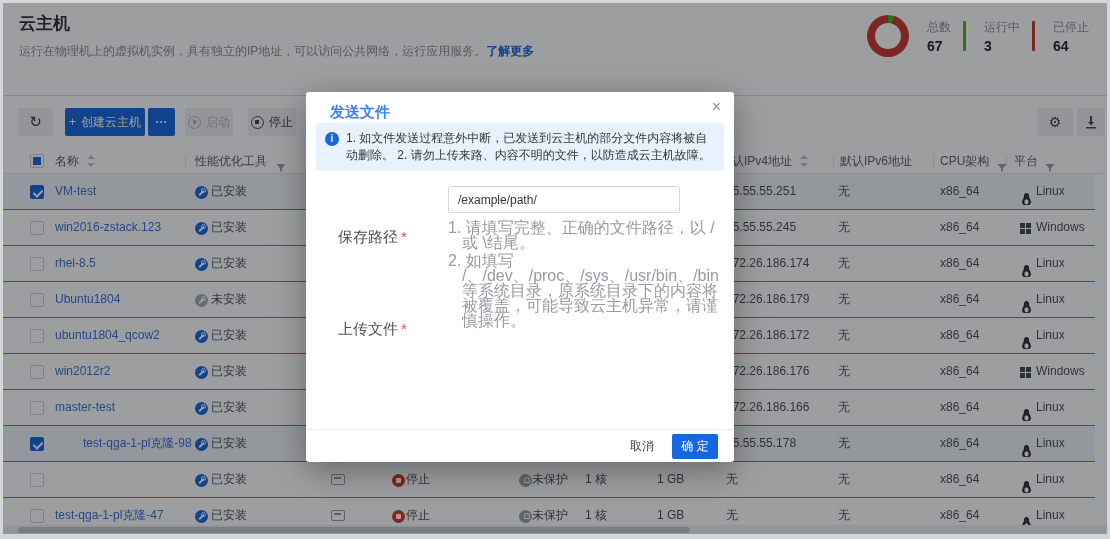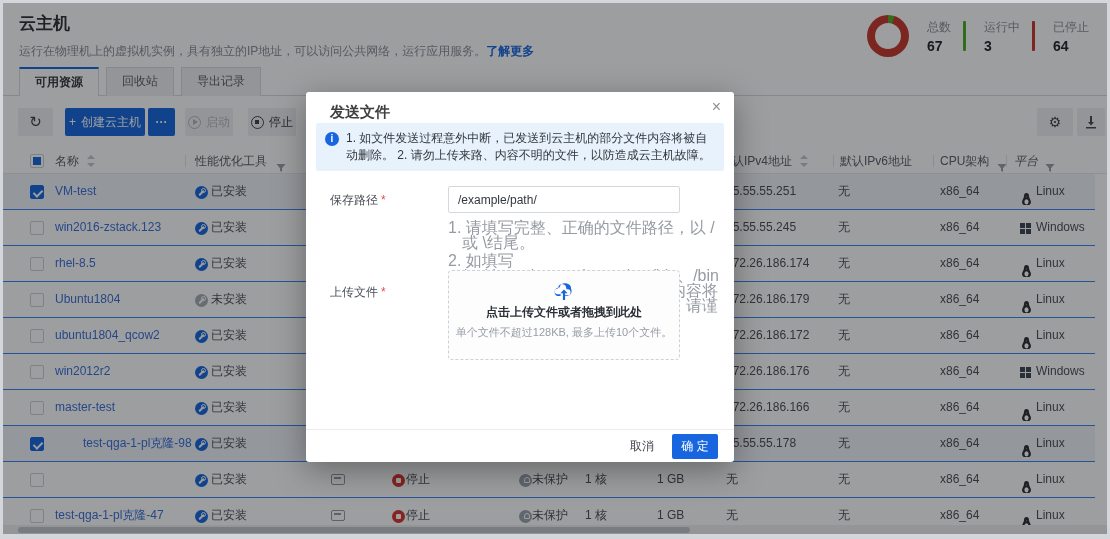--- a/index.html
+++ b/index.html
@@ -72,25 +72,25 @@
   .plat-ic { position:absolute; top:11px; width:13px; height:14px; }
   .win-ic { position:absolute; top:13px; width:11px; height:11px; display:grid; grid-template-columns:5px 5px; grid-template-rows:5px 5px; gap:1px; }
   .win-ic b { background:#3f4650; }
 
   .hscroll { position:absolute; left:0; bottom:0; width:1104px; height:9px; background:#eef0f2; }
   .hthumb { position:absolute; left:15px; top:1.5px; width:672px; height:6px; border-radius:3px; background:#c3c6cb; cursor:grab; }
 
   
   .dim { position:absolute; inset:0; background:rgba(10,12,16,0.40); z-index:40; }
   .modal { position:absolute; left:303px; top:89px; width:428px; height:370px; background:#fff; border-radius:3px; box-shadow:0 8px 32px rgba(0,0,0,.35); z-index:50; }
-  .m-title { position:absolute; left:24px; top:11px; font-size:15px; font-weight:700; color:#404040;font-family:Liberation Serif, serif; }
+  .m-title { position:absolute; left:24px; top:11px; font-size:15px; font-weight:700; color:#3b82f6;font-family:Liberation Serif, serif; }
   .m-close { position:absolute; right:13px; top:6px; font-size:16px; color:#8c9097; cursor:pointer; }
   .m-banner { position:absolute; left:10px; right:10px; top:31px; background:#e7f2fc; border-radius:2px; padding:7px 10px 7px 30px; font-size:12px; line-height:17px; color:#32373d; }
   .info-ic { position:absolute; left:9px; top:9px; width:14px; height:14px; border-radius:50%; background:#1766e0; color:#fff; font-size:10px; font-weight:700; text-align:center; line-height:14px; font-style:normal; }
-  .m-label { position:absolute; left:24px; font-size:12px; color:#4a4f57; }
+  .m-label { position:absolute; left:32px; font-size:15px; color:#4a4f57;margin-top:36px; }
   .m-label em { color:#e34d4d; font-style:normal; margin-left:3px; }
   .path-input { position:absolute; left:142px; top:94px; width:232px; height:27px; border:1px solid #d4d8de; border-radius:2px; padding:0 9px; font-size:12px; color:#32373d; font-family:inherit; }
   .m-hints { position:absolute; left:142px; top:128px; width:284px; font-size:16px; color:#969ba3; line-height:15px; }
   .m-hints div { padding-left:14px; text-indent:-14px; margin-bottom:3px; }
   .upload-box { position:absolute; left:142px; top:178px; width:232px; height:90px; border:1px dashed #ccd2d9; border-radius:4px; background:#fdfdfe; text-align:center; cursor:pointer; }
   .up-main { margin-top:33px; font-size:12px; font-weight:700; color:#2b2f36; }
   .up-hint { margin-top:4px; font-size:11px; color:#979ca4; }
   .up-cloud { position:absolute; left:50%; top:10px; transform:translateX(-50%); }
   .file-item { position:absolute; left:142px; top:274px; width:232px; height:25px; background:#f4f6f9; border-radius:2px; display:flex; align-items:center; padding:0 8px; gap:7px; }
   .doc-ic { width:12px; height:14px; background:#2f7df6; border-radius:2px; position:relative; flex:none; }
@@ -121,25 +121,20 @@
       <span class="stat-num">3</span>
     </div>
     <div class="vbar" id="bar-stopped" style="background: rgb(200, 55, 45);"></div>
     <div class="stat-group">
       <span class="stat-label">已停止</span>
       <span class="stat-num">64</span>
     </div>
   </div>
 
   <div class="tabbar-line"></div>
-  <div class="tabs">
-    <div class="tab active">可用资源</div>
-    <div class="tab">回收站</div>
-    <div class="tab">导出记录</div>
-  </div>
 
   <div class="btn gray" style="left:15px;width:35px;">
         <span style="font-size:15px;">↻</span>
       </div>
   <div class="btn blue" style="left:62px;width:80px;">
         <span>+</span>
         <span>创建云主机</span>
       </div>
   <div class="btn blue" style="left:145px;width:27px;font-weight:700;">···</div>
   <div class="btn disabled" style="left:182px;width:48px;">
@@ -178,21 +173,21 @@
           <i class="dn"></i>
         </span>
     <span class="hsep" style="left:830px;"></span>
     <span style="left:837px;">默认IPv6地址</span>
     <span class="hsep" style="left:930px;"></span>
     <span style="left:937px;">CPU架构</span>
     <span class="filter-ic" style="left:994px;"><svg width="10" height="10" viewBox="0 0 10 10">
             <path d="M0.5 1h9L6 5.2V9L4 7.8V5.2z" fill="#9aa1ab"></path>
           </svg></span>
     <span class="hsep" style="left:1003px;"></span>
-    <span style="left:1011px;font-style:italic;">平台</span>
+    <span style="left:1011px;">平台</span>
     <span class="filter-ic" style="left:1042px;"><svg width="10" height="10" viewBox="0 0 10 10">
             <path d="M0.5 1h9L6 5.2V9L4 7.8V5.2z" fill="#9aa1ab"></path>
           </svg></span>
   </div>
 
   <div id="tbody">
         <div class="vrow sel" style="top: 171px;">
           <span class="cbx checked" style="left: 27px;"></span>
           <a class="vname" style="left: 52px;">VM-test</a>
           <span class="tool-ic" style="left: 192px;"></span>
@@ -372,28 +367,20 @@
       <i class="info-ic">i</i>
       <span>1. 如文件发送过程意外中断，已发送到云主机的部分文件内容将被自动删除。 2. 请勿上传来路、内容不明的文件，以防造成云主机故障。</span>
     </div>
     <div class="m-label" style="top:100px;"><span>保存路径</span><em>*</em></div>
     <input class="path-input" value="/example/path/" style="">
     <div class="m-hints">
       <div>1. 请填写完整、正确的文件路径，以 / 或 \结尾。</div>
       <div>2. 如填写 /、/dev、/proc、/sys、/usr/bin、/bin 等系统目录，原系统目录下的内容将被覆盖，可能导致云主机异常，请谨慎操作。</div>
     </div>
     <div class="m-label" style="top:192px;"><span>上传文件</span><em>*</em></div>
-    <div class="upload-box">
-      <svg class="up-cloud" width="24" height="20" viewBox="0 0 24 20">
-        <path d="M19.2 8.1A6 6 0 0 0 7.5 6.4 4.6 4.6 0 0 0 5 15h3.6v-1.8H5a2.8 2.8 0 0 1-.4-5.5l1.2-.2.3-1.1a4.2 4.2 0 0 1 8.2.6l.2 1.2 1.2.1a3 3 0 0 1-.3 6H12.4V15h3a4.8 4.8 0 0 0 3.8-6.9z" fill="#1766e0"></path>
-        <path d="M12 8.6l3.6 3.7h-2.5V19h-2.2v-6.7H8.4z" fill="#1766e0"></path>
-      </svg>
-      <div class="up-main">点击上传文件或者拖拽到此处</div>
-      <div class="up-hint">单个文件不超过128KB, 最多上传10个文件。</div>
-    </div>
     <div class="m-footer">
       <button class="btn-cancel">取消</button>
       <button class="btn-ok">确 定</button>
     </div>
   </div>
 
 </div>
 </div>
 
 </body></html>

